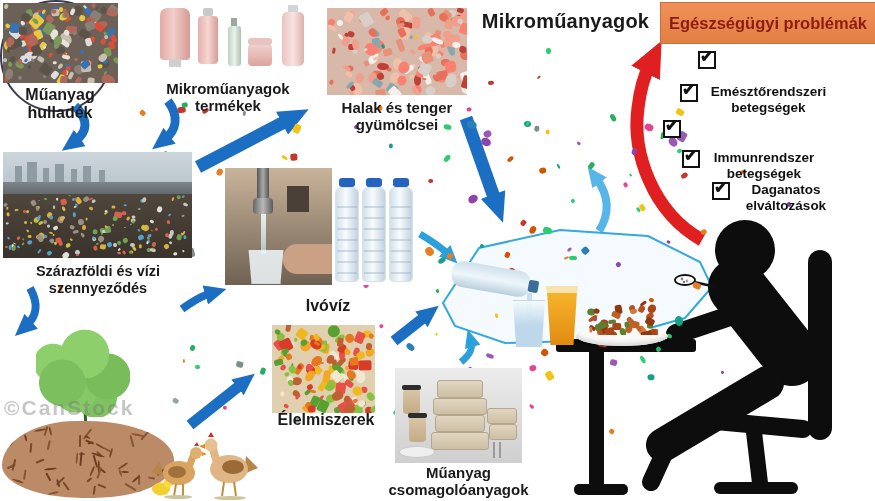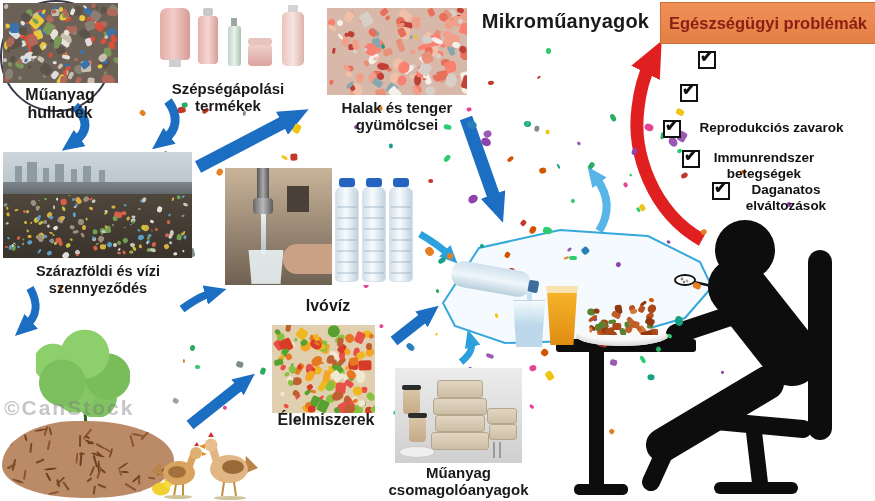--- a/index.html
+++ b/index.html
@@ -1104,47 +1104,47 @@
       <i style="position: absolute; left: 71.968%; top: 15.4051%; width: 7.28042px; height: 5.83203px; background: rgb(184, 80, 32); border-radius: 2px; transform: rotate(299deg);"></i>
       <i style="position: absolute; left: 30.9551%; top: 87.1921%; width: 9.13672px; height: 9.16268px; background: rgb(168, 72, 24); border-radius: 50%; transform: rotate(94deg);"></i>
       <i style="position: absolute; left: 25.7165%; top: 79.1577%; width: 8.96962px; height: 6.02314px; background: rgb(168, 72, 24); border-radius: 2px; transform: rotate(340deg);"></i>
       <i style="position: absolute; left: 59.7121%; top: 59.149%; width: 10.4188px; height: 7.05657px; background: rgb(192, 96, 40); border-radius: 2px; transform: rotate(190deg);"></i>
       <i style="position: absolute; left: 69.712%; top: 73.166%; width: 6.23221px; height: 4.46179px; background: rgb(192, 96, 40); border-radius: 2px; transform: rotate(234deg);"></i>
       <i style="position: absolute; left: 52.8072%; top: 61.1108%; width: 6.18474px; height: 5.07953px; background: rgb(90, 128, 48); border-radius: 2px; transform: rotate(262deg);"></i>
       <i style="position: absolute; left: 17.7789%; top: 59.142%; width: 7.49799px; height: 8.5816px; background: rgb(90, 128, 48); border-radius: 50%; transform: rotate(76deg);"></i>
     </div>
 
 <div class="lbl" id="l-trash">Műanyag hulladék</div>
-<div class="lbl" id="l-cosm">Szépségápolási termékek</div>
+<div class="lbl" id="l-cosm">Mikroműanyagok termékek</div>
 <div class="lbl" id="title">Mikroműanyagok</div>
 <div class="lbl" id="l-fish">Halak és tenger gyümölcsei</div>
 <div class="lbl" id="l-poll">Szárazföldi és vízi szennyeződés</div>
 <div class="lbl" id="l-ivoviz">Ivóvíz</div>
 <div class="lbl" id="l-pack">Műanyag csomagolóanyagok</div>
 <div class="lbl" id="l-veg">Élelmiszerek</div>
 <div class="abs" id="wm">©CanStock</div>
 
 <div id="hbox" class="abs">
   <span>Egészségügyi problémák</span>
 </div>
 <div class="hitem" id="hi0">
   <span class="cb">
         <b>✔</b>
       </span>
 </div>
 <div class="hitem" id="hi1">
   <span class="cb">
         <b>✔</b>
       </span>
+  <span class="tx">Emésztőrendszeri betegségek</span>
 </div>
 <div class="hitem" id="hi2">
   <span class="cb">
         <b>✔</b>
       </span>
-  <span class="tx">Reprodukciós zavarok</span>
 </div>
 <div class="hitem" id="hi3">
   <span class="cb">
         <b>✔</b>
       </span>
   <span class="tx">Immunrendszer betegségek</span>
 </div>
 <div class="hitem" id="hi4">
   <span class="cb">
         <b>✔</b>

